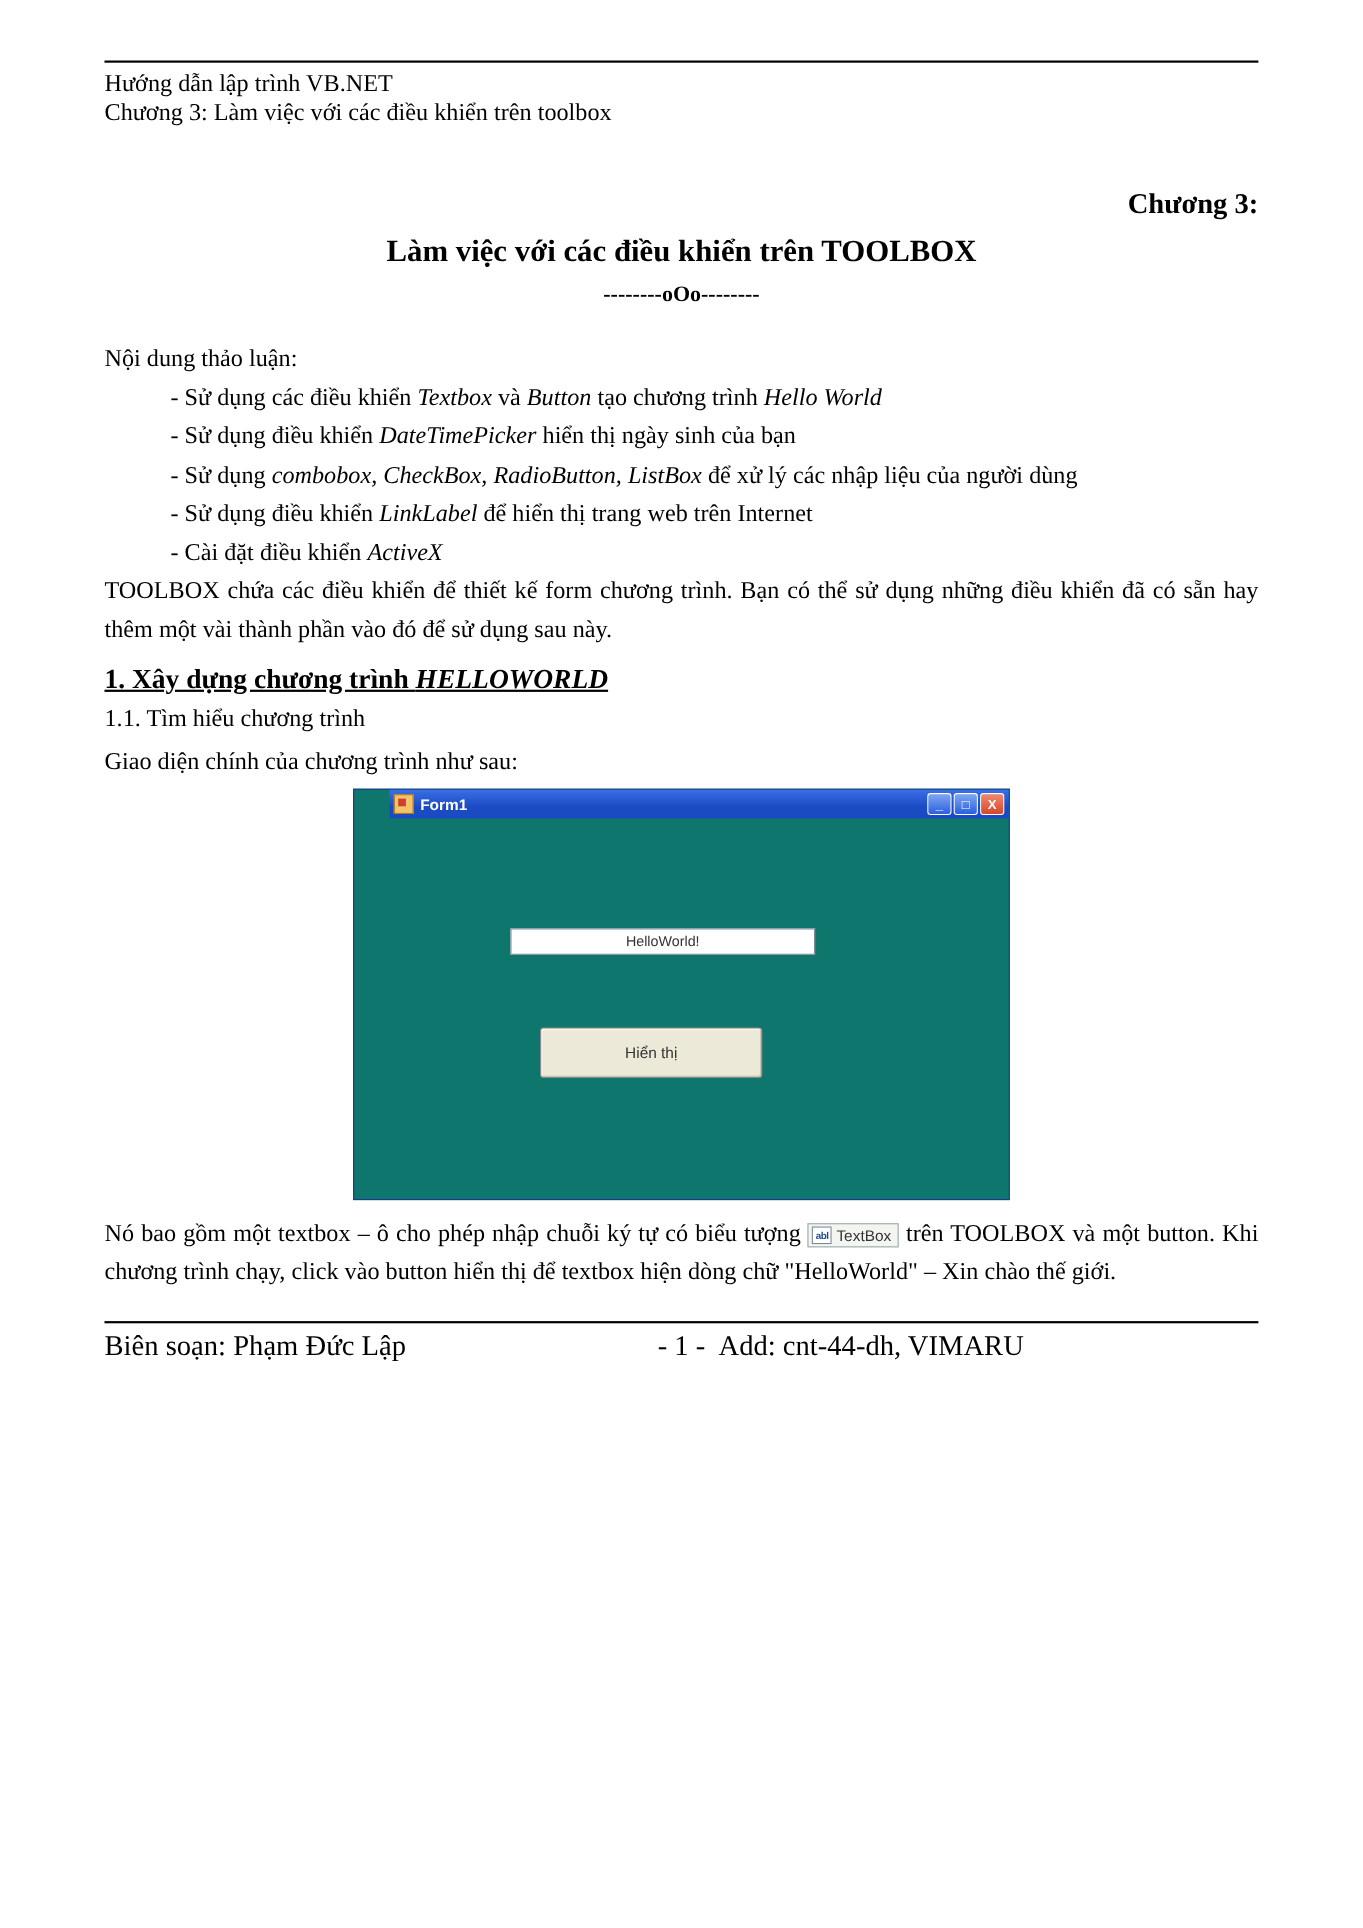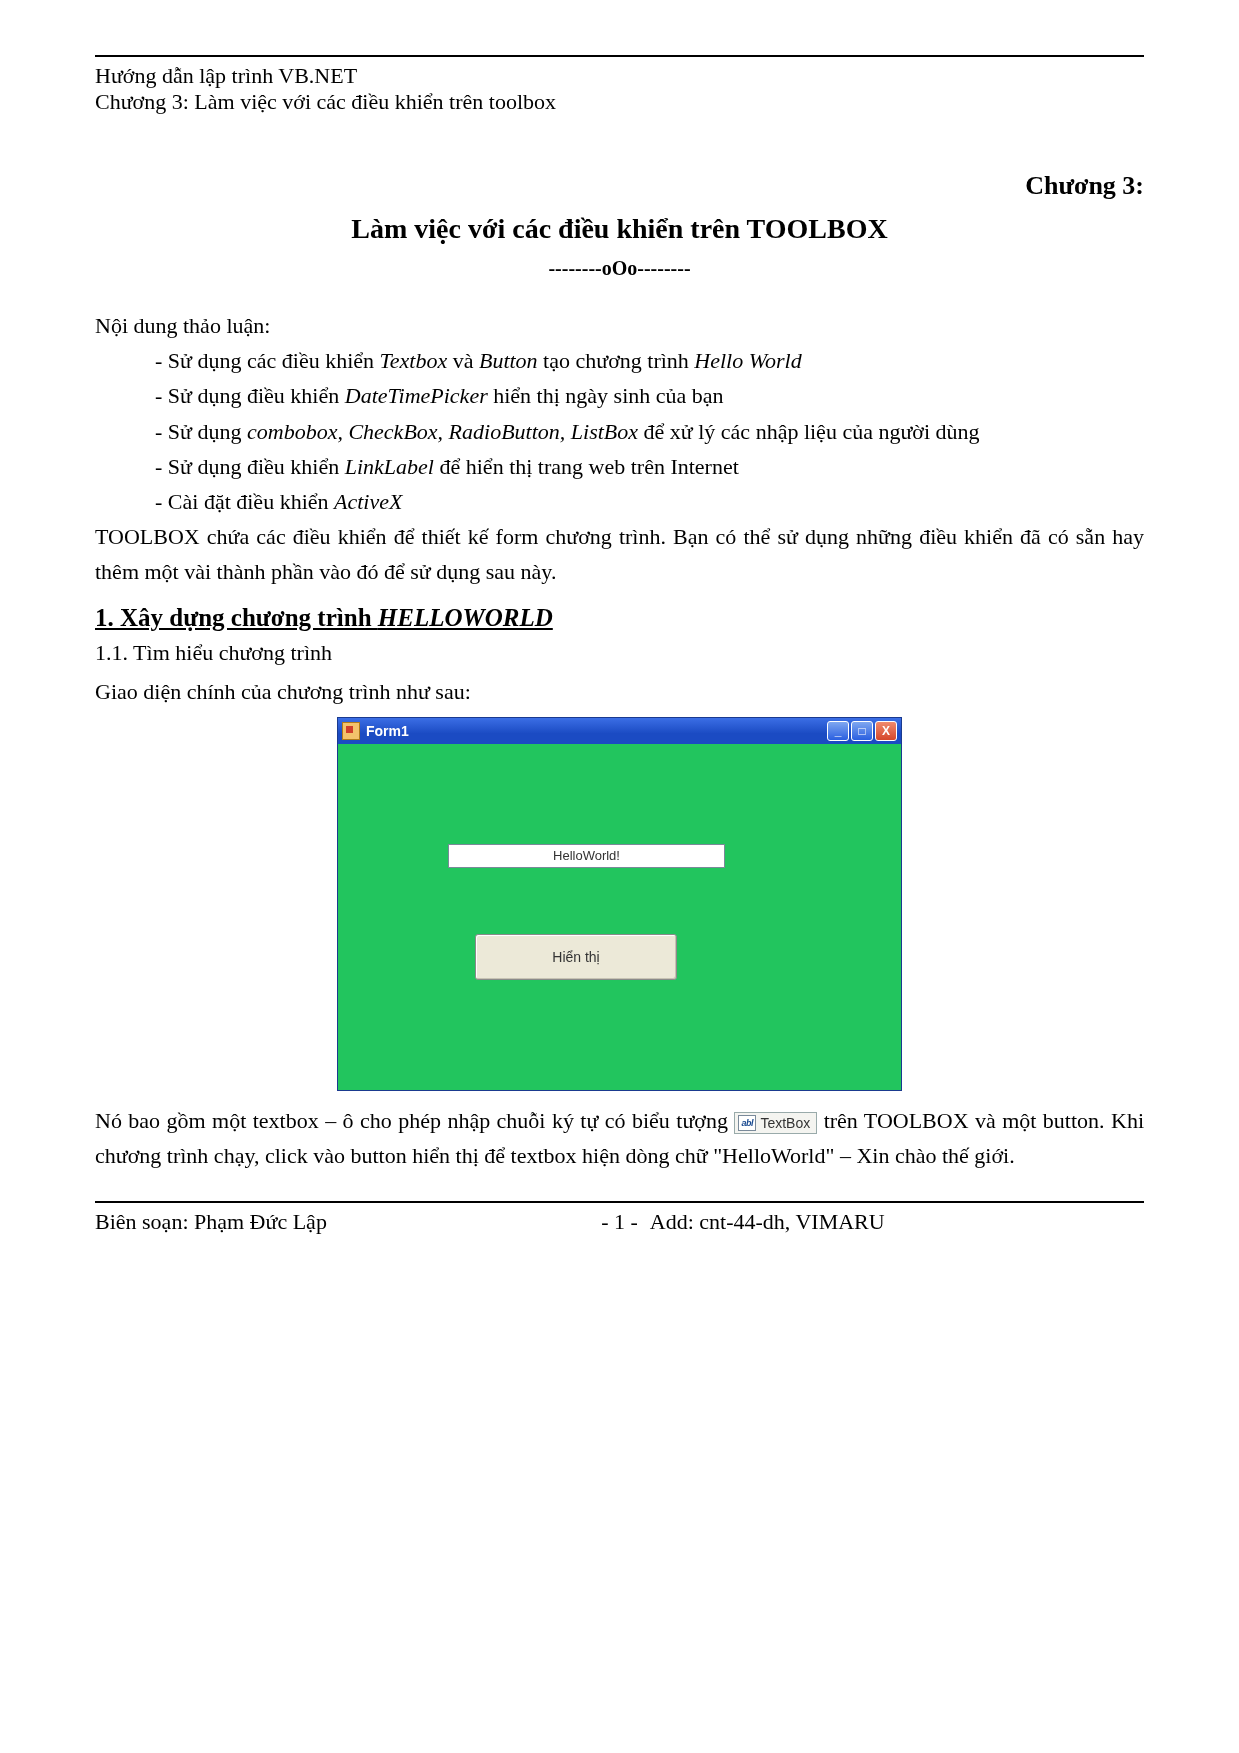--- a/index.html
+++ b/index.html
@@ -72,21 +72,22 @@
 
   
   .form-wrap {
     display: flex;
     justify-content: center;
     margin: 8px 0 12px 0;
   }
   .winform {
     width: 563px;
     border: 1px solid #1a3a8f;
-    background: #22c55e;
+    background: #0f766e;
+    padding-left: 32px;
   }
   .titlebar {
     height: 26px;
     background: linear-gradient(#3b6ee5, #1b4bc3 60%, #1b4bc3);
     display: flex;
     align-items: center;
     color: #fff;
     font-family: Tahoma, Arial, sans-serif;
     font-size: 14px;
     font-weight: bold;
@@ -166,32 +167,31 @@
     width: 16px; height: 14px;
     border: 1px solid #7a8a9a;
     background: #fff;
     margin-right: 4px;
     font-size: 9px;
     font-weight: bold;
     color: #1a4a90;
     text-align: center;
     line-height: 14px;
     letter-spacing: -0.5px;
-    font-style: italic;
   }
 
   
   .bottom-rule {
     border: 0;
     border-top: 2px solid #000;
     margin: 28px 0 6px 0;
   }
   .footer-row {
     display: flex;
-    font-size: 22px;
+    font-size: 26px;
   }
   .footer-left { flex: 1; text-align: left; }
   .footer-center { flex: 0 0 auto; text-align: center; padding: 0 12px; }
   .footer-right { flex: 1; text-align: left; }
 </style>
 </head>
 <body>
 
 <div class="page">
   <hr class="top-rule">

